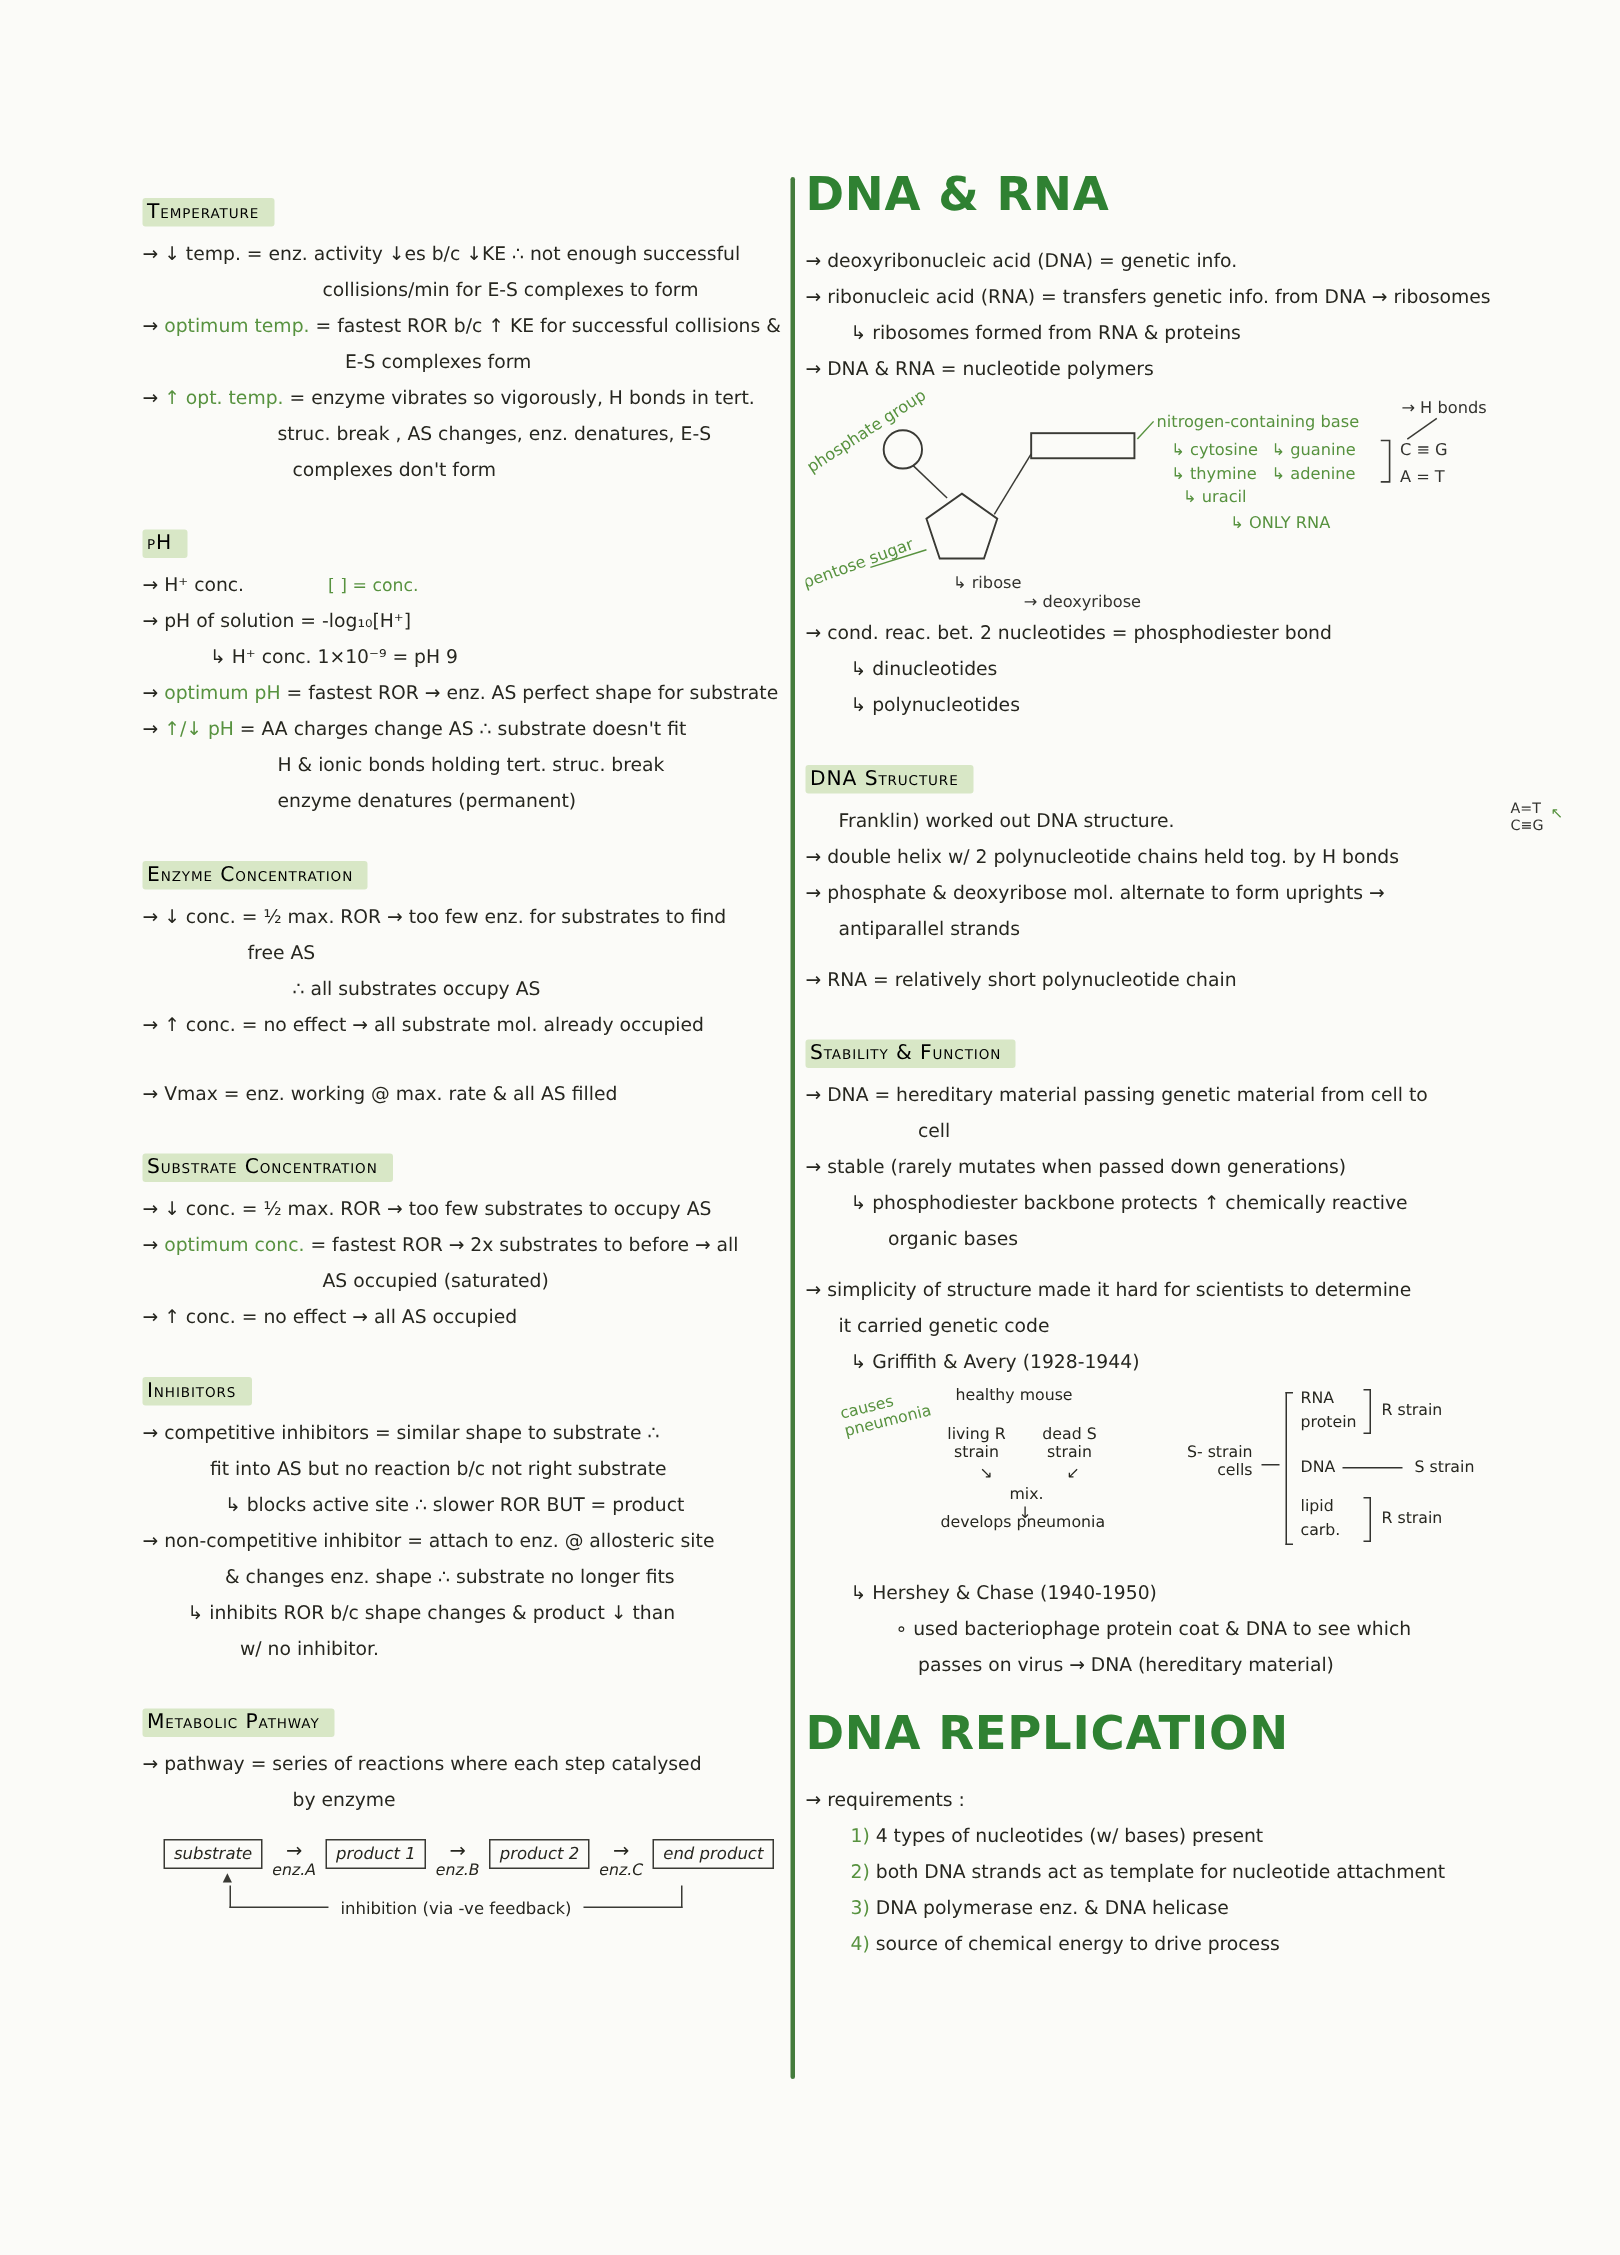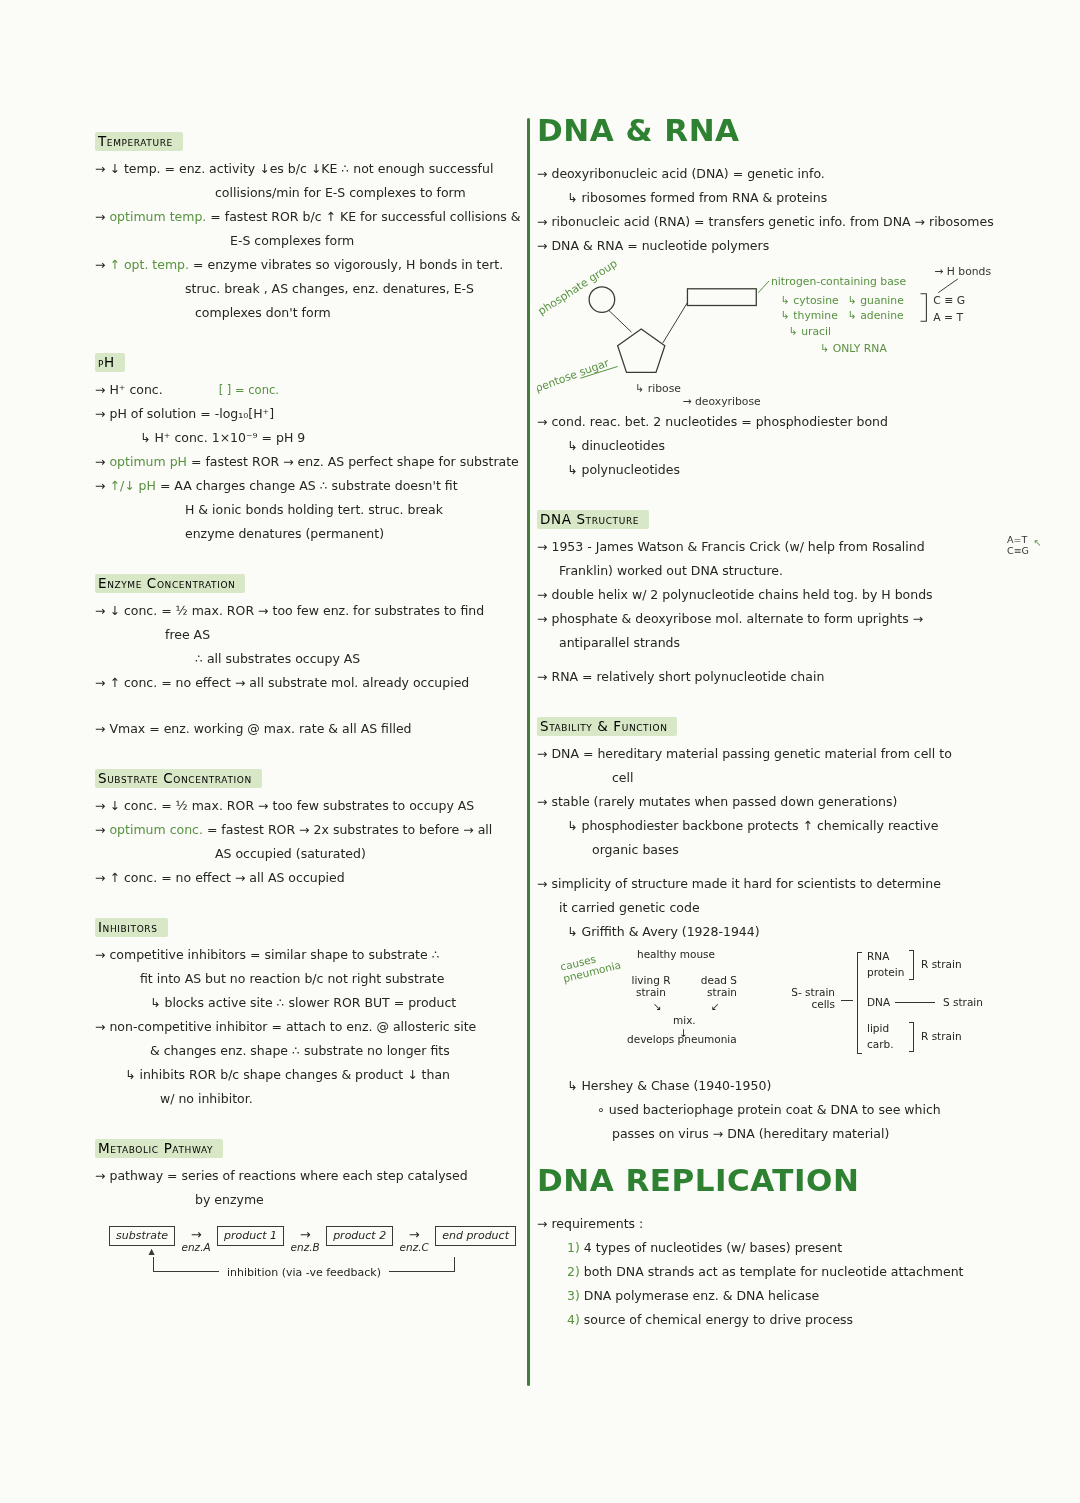--- a/index.html
+++ b/index.html
@@ -50,21 +50,21 @@
   .nuc text { font-size:11px; font-family:"DejaVu Sans",sans-serif; }
   .nuc text.gt { fill:#57923f; }
   .nuc text.kt { fill:#33332f; }
 
   
   .griffith { position:relative; height:124px; margin:4px 0 2px 24px; font-size:10.5px; line-height:12px; }
   .gf { position:absolute; white-space:nowrap; }
   .gf-causes { left:0; top:6px; width:56px; white-space:normal; color:#57923f; transform:rotate(-14deg); }
   .gf-healthy { left:76px; top:0; }
   .gf-living { left:64px; top:26px; width:52px; white-space:normal; text-align:center; }
-  .gf-dead { left:128px; top:26px; width:48px; white-space:normal; text-align:right; }
+  .gf-dead { left:128px; top:26px; width:48px; white-space:normal; text-align:center; }
   .gf-m1 { left:92px;  top:52px; } .gf-m2 { left:150px; top:52px; }
   .gf-mix { left:112px; top:66px; } .gf-darr { left:118px; top:79px; }
   .gf-dev { left:66px; top:85px;text-align:right; }
   .gf-sstrain { left:220px; top:38px; width:54px; white-space:normal; text-align:right; }
   .gf-dash { left:280px; top:52px; width:12px; height:0; border-top:1.1px solid #33332f; }
   .gf-bracket { left:296px; top:4px; width:5px; height:102px;
                 border-left:1.2px solid #33332f; border-top:1.2px solid #33332f; border-bottom:1.2px solid #33332f; }
   .gf-rna { left:306px; top:2px; } .gf-protein { left:306px; top:18px; }
   .gf-rb1 { left:348px; top:2px; width:5px; height:30px;
             border-right:1.2px solid #33332f; border-top:1.2px solid #33332f; border-bottom:1.2px solid #33332f; }
@@ -167,22 +167,22 @@
         <span class="fb-label">inhibition (via -ve feedback)</span>
       </div>
     </section>
   </div>
 
   <div class="col right">
 
     <section>
       <h1 class="big-title">DNA &amp; RNA</h1>
       <div class="line">→ deoxyribonucleic acid (DNA) = genetic info.</div>
+      <div class="line">→ ribonucleic acid (RNA) = transfers genetic info. from DNA → ribosomes</div>
       <div class="line n30">↳ ribosomes formed from RNA &amp; proteins</div>
-      <div class="line">→ ribonucleic acid (RNA) = transfers genetic info. from DNA → ribosomes</div>
       <div class="line">→ DNA &amp; RNA = nucleotide polymers</div>
 
       <svg class="nuc" viewBox="0 0 480 152">
         <circle cx="66" cy="40" r="13"></circle>
         <path class="shape" d="M106 70 L130 87 L121 114 L91 114 L82 87 Z"></path>
         <rect x="153" y="29" width="70" height="17"></rect>
         <line class="kl" x1="73" y1="51" x2="96" y2="73"></line>
         <line class="kl" x1="128" y1="84" x2="153" y2="43"></line>
         <line class="gl" x1="44" y1="120" x2="82" y2="108"></line>
         <line class="gl" x1="236" y1="21" x2="225" y2="33"></line>
@@ -209,21 +209,20 @@
       <div class="line n30">↳ polynucleotides</div>
     </section>
 
     <section>
       <h3 class="hl">DNA Structure</h3>
       <div class="struct-note">
         <div>A=T</div>
         <div>C≡G</div>
         <span class="arr">↖</span>
       </div>
-      <div class="line">→ 1953 - James Watson &amp; Francis Crick (w/ help from Rosalind</div>
       <div class="line n22">Franklin) worked out DNA structure.</div>
       <div class="line">→ double helix w/ 2 polynucleotide chains held tog. by H bonds</div>
       <div class="line">→ phosphate &amp; deoxyribose mol. alternate to form uprights →</div>
       <div class="line n22">antiparallel strands</div>
       <div class="line mt-sm">→ RNA = relatively short polynucleotide chain</div>
     </section>
 
     <section>
       <h3 class="hl">Stability &amp; Function</h3>
       <div class="line">→ DNA = hereditary material passing genetic material from cell to</div>

